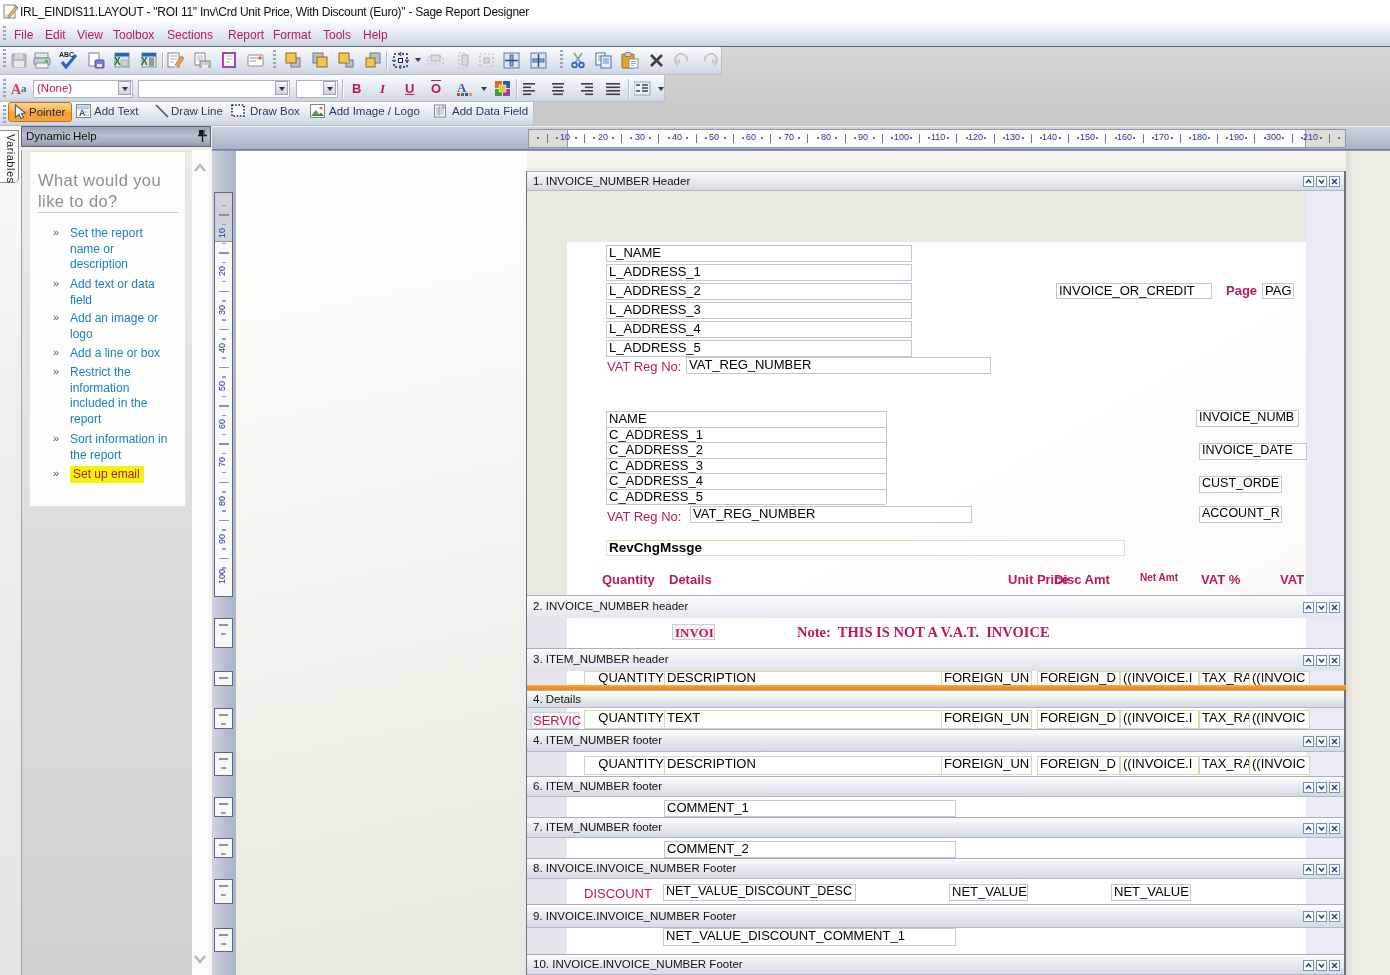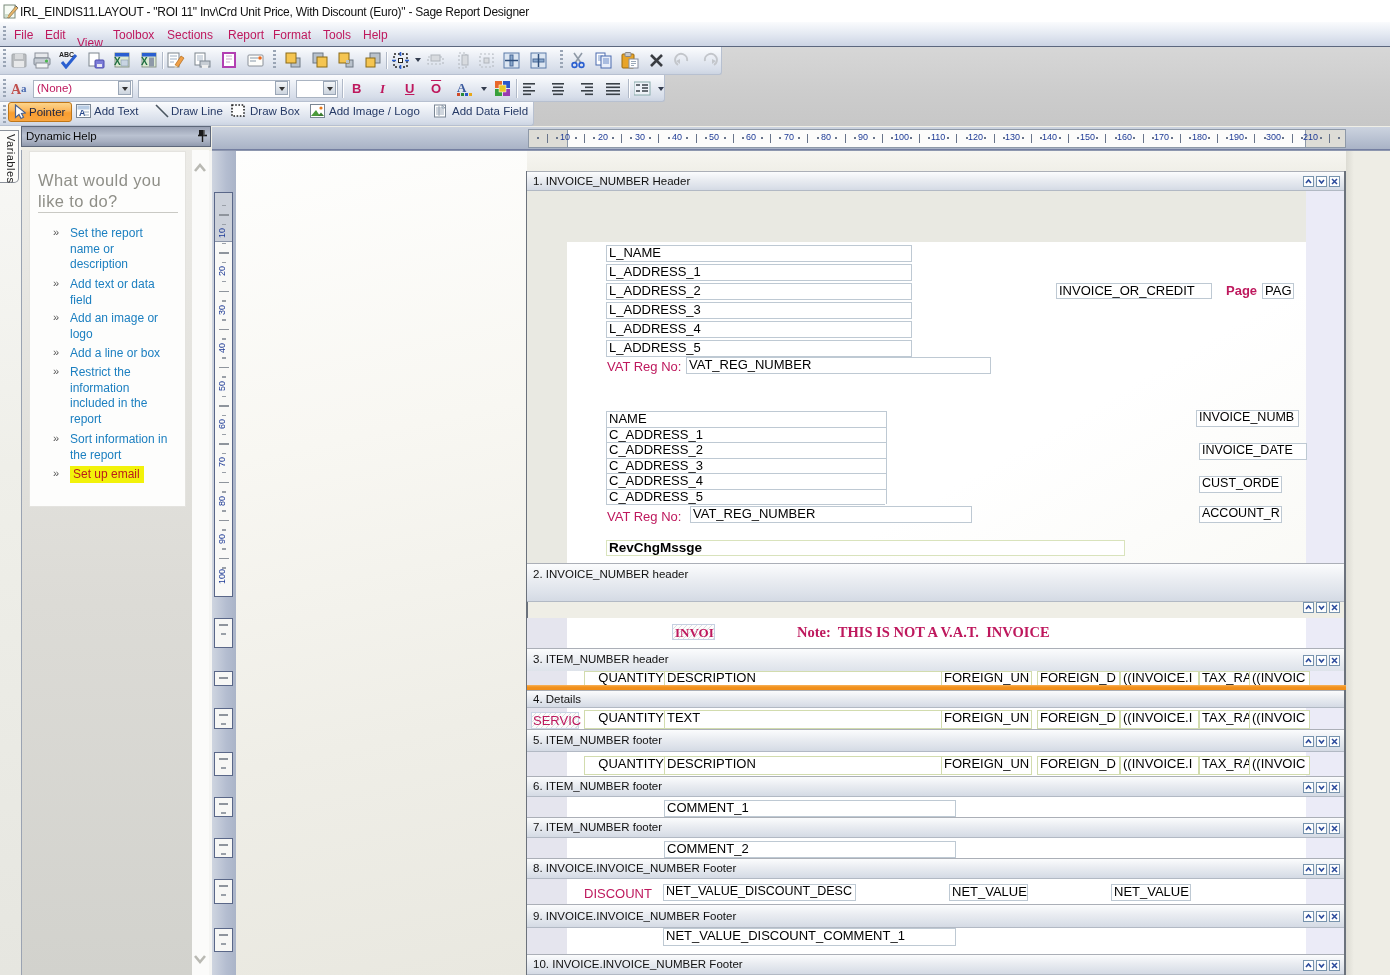--- a/index.html
+++ b/index.html
@@ -22,21 +22,21 @@
 <svg class="abs" style="left:3px;top:3px" width="16" height="16" viewBox="0 0 16 16">
 <rect x="1" y="2" width="11" height="13" fill="#f6fbf4" stroke="#7a8a7a"></rect>
 <path d="M4 14 L13 3 L15 5 L6 15 Z" fill="#e8b46a" stroke="#8a7a50" stroke-width="0.8"></path>
 <path d="M12.5 2.5 l2 2" stroke="#555" stroke-width="1"></path>
 <rect x="2" y="11" width="3" height="3" fill="#cfe0cc"></rect>
 </svg>
 <div class="txt" style="left:20px;top:5px;font-size:12px;letter-spacing:-0.25px;color:#111;">IRL_EINDIS11.LAYOUT - "ROI 11" Inv\Crd Unit Price, With Discount (Euro)" - Sage Report Designer</div>
 <div class="abs" style="left:0;top:22px;width:1390px;height:24px;background:linear-gradient(180deg,#fafbfd 0%,#e4e9f2 50%,#ccd4e4 100%);box-sizing:border-box;"></div>
 <div class="txt" style="left:14px;top:28px;font-size:12px;">File</div>
 <div class="txt" style="left:45px;top:28px;font-size:12px;">Edit</div>
-<div class="txt" style="left:77px;top:28px;font-size:12px;margin-top:8px;">View</div>
+<div class="txt" style="left:77px;top:28px;font-size:12px;">View</div>
 <div class="txt" style="left:113px;top:28px;font-size:12px;">Toolbox</div>
 <div class="txt" style="left:167px;top:28px;font-size:12px;">Sections</div>
 <div class="txt" style="left:228px;top:28px;font-size:12px;">Report</div>
 <div class="txt" style="left:273px;top:28px;font-size:12px;">Format</div>
 <div class="txt" style="left:323px;top:28px;font-size:12px;">Tools</div>
 <div class="txt" style="left:363px;top:28px;font-size:12px;">Help</div>
 <div class="abs" style="left:3px;top:26px;width:3px;height:16px;background:repeating-linear-gradient(180deg,#9aa5b5 0 2px,transparent 2px 4px);"></div>
 <div class="abs" style="left:0;top:46px;width:1390px;height:80px;background:linear-gradient(180deg,#d7d7d7 0%,#cccccc 60%,#c7c7c7 100%);"></div>
 <div class="abs" style="left:0;top:46px;width:1390px;height:1px;background:#5c677e;"></div>
 <div class="abs" style="left:0;top:126px;width:1390px;height:1px;background:#5c677e;"></div>
@@ -520,21 +520,21 @@
 <div class="f" style="left:1199px;top:476px;width:79px;height:15px;font-size:12.5px;">CUST_ORDE</div>
 <div class="f" style="left:1199px;top:506px;width:79px;height:15px;font-size:12.5px;">ACCOUNT_R</div>
 <div class="f" style="left:606px;top:540px;width:515px;height:14px;border-color:#d9e3bc;font-weight:bold;font-size:13.5px;line-height:14px;">RevChgMssge</div>
 <div class="txt" style="left:602px;top:572px;font-size:13px;font-weight:bold;">Quantity</div>
 <div class="txt" style="left:669px;top:572px;font-size:13px;font-weight:bold;">Details</div>
 <div class="txt" style="left:1008px;top:572px;font-size:13px;font-weight:bold;">Unit Price</div>
 <div class="txt" style="left:1054px;top:572px;font-size:13px;font-weight:bold;">Disc Amt</div>
 <div class="txt" style="left:1140px;top:572px;font-size:10px;font-weight:bold;">Net Amt</div>
 <div class="txt" style="left:1201px;top:572px;font-size:13px;font-weight:bold;">VAT %</div>
 <div class="txt" style="left:1280px;top:572px;font-size:13px;font-weight:bold;">VAT</div>
-<div class="secbar" style="top:563px;height:39px;">
+<div class="secbar" style="top:595px;height:39px;">
     <div class="t" style="top:4px;">2. INVOICE_NUMBER header</div>
   </div>
 <div class="sbtn" style="left:1303px;top:602px;"></div>
 <svg class="abs" style="left:1304px;top:603px" width="9" height="9" viewBox="0 0 9 9">
     <path d="M2 6 L4.5 3 L7 6" fill="none" stroke="#2b4a9b" stroke-width="1.6"></path>
   </svg>
 <div class="sbtn" style="left:1316px;top:602px;"></div>
 <svg class="abs" style="left:1317px;top:603px" width="9" height="9" viewBox="0 0 9 9">
     <path d="M2 3 L4.5 6 L7 3" fill="none" stroke="#2b4a9b" stroke-width="1.6"></path>
   </svg>
@@ -583,21 +583,21 @@
 <div class="abs hatch" style="left:531px;top:712px;width:48px;height:17px;border:1px solid #c9d4e4;box-sizing:border-box;"></div>
 <div class="txt" style="left:533px;top:713px;">SERVIC</div>
 <div class="g" style="left:584px;top:710px;width:77px;height:17px;text-align:right;padding-right:2px;">QUANTITY</div>
 <div class="g" style="left:664px;top:710px;width:276px;height:17px;">TEXT</div>
 <div class="g" style="left:941px;top:710px;width:87px;height:17px;">FOREIGN_UN</div>
 <div class="g" style="left:1037px;top:710px;width:79px;height:17px;">FOREIGN_D</div>
 <div class="g" style="left:1120px;top:710px;width:75px;height:17px;">((INVOICE.I</div>
 <div class="g" style="left:1199px;top:710px;width:48px;height:17px;">TAX_RA</div>
 <div class="g" style="left:1249px;top:710px;width:57px;height:17px;">((INVOIC</div>
 <div class="secbar" style="top:729px;height:23px;">
-    <div class="t" style="top:4px;">5. ITEM_NUMBER footer</div>
+    <div class="t" style="top:4px;">4. ITEM_NUMBER footer</div>
   </div>
 <div class="sbtn" style="left:1303px;top:736px;"></div>
 <svg class="abs" style="left:1304px;top:737px" width="9" height="9" viewBox="0 0 9 9">
     <path d="M2 6 L4.5 3 L7 6" fill="none" stroke="#2b4a9b" stroke-width="1.6"></path>
   </svg>
 <div class="sbtn" style="left:1316px;top:736px;"></div>
 <svg class="abs" style="left:1317px;top:737px" width="9" height="9" viewBox="0 0 9 9">
     <path d="M2 3 L4.5 6 L7 3" fill="none" stroke="#2b4a9b" stroke-width="1.6"></path>
   </svg>
 <div class="sbtn" style="left:1329px;top:736px;"></div>

